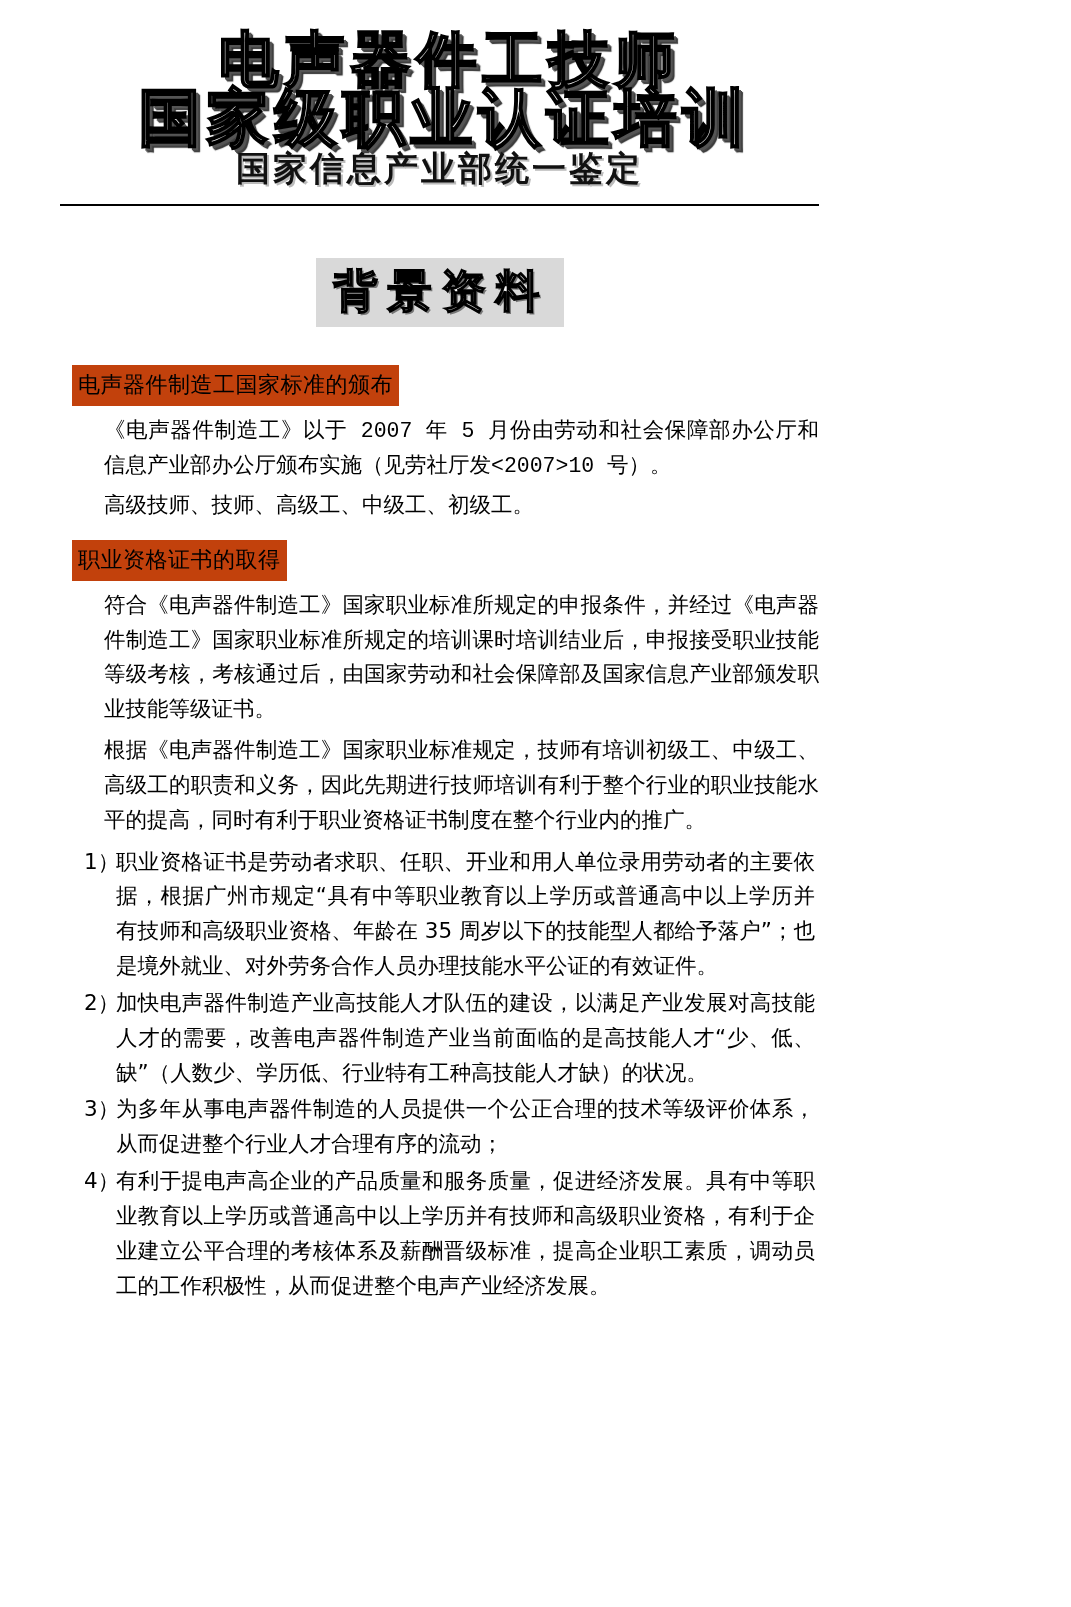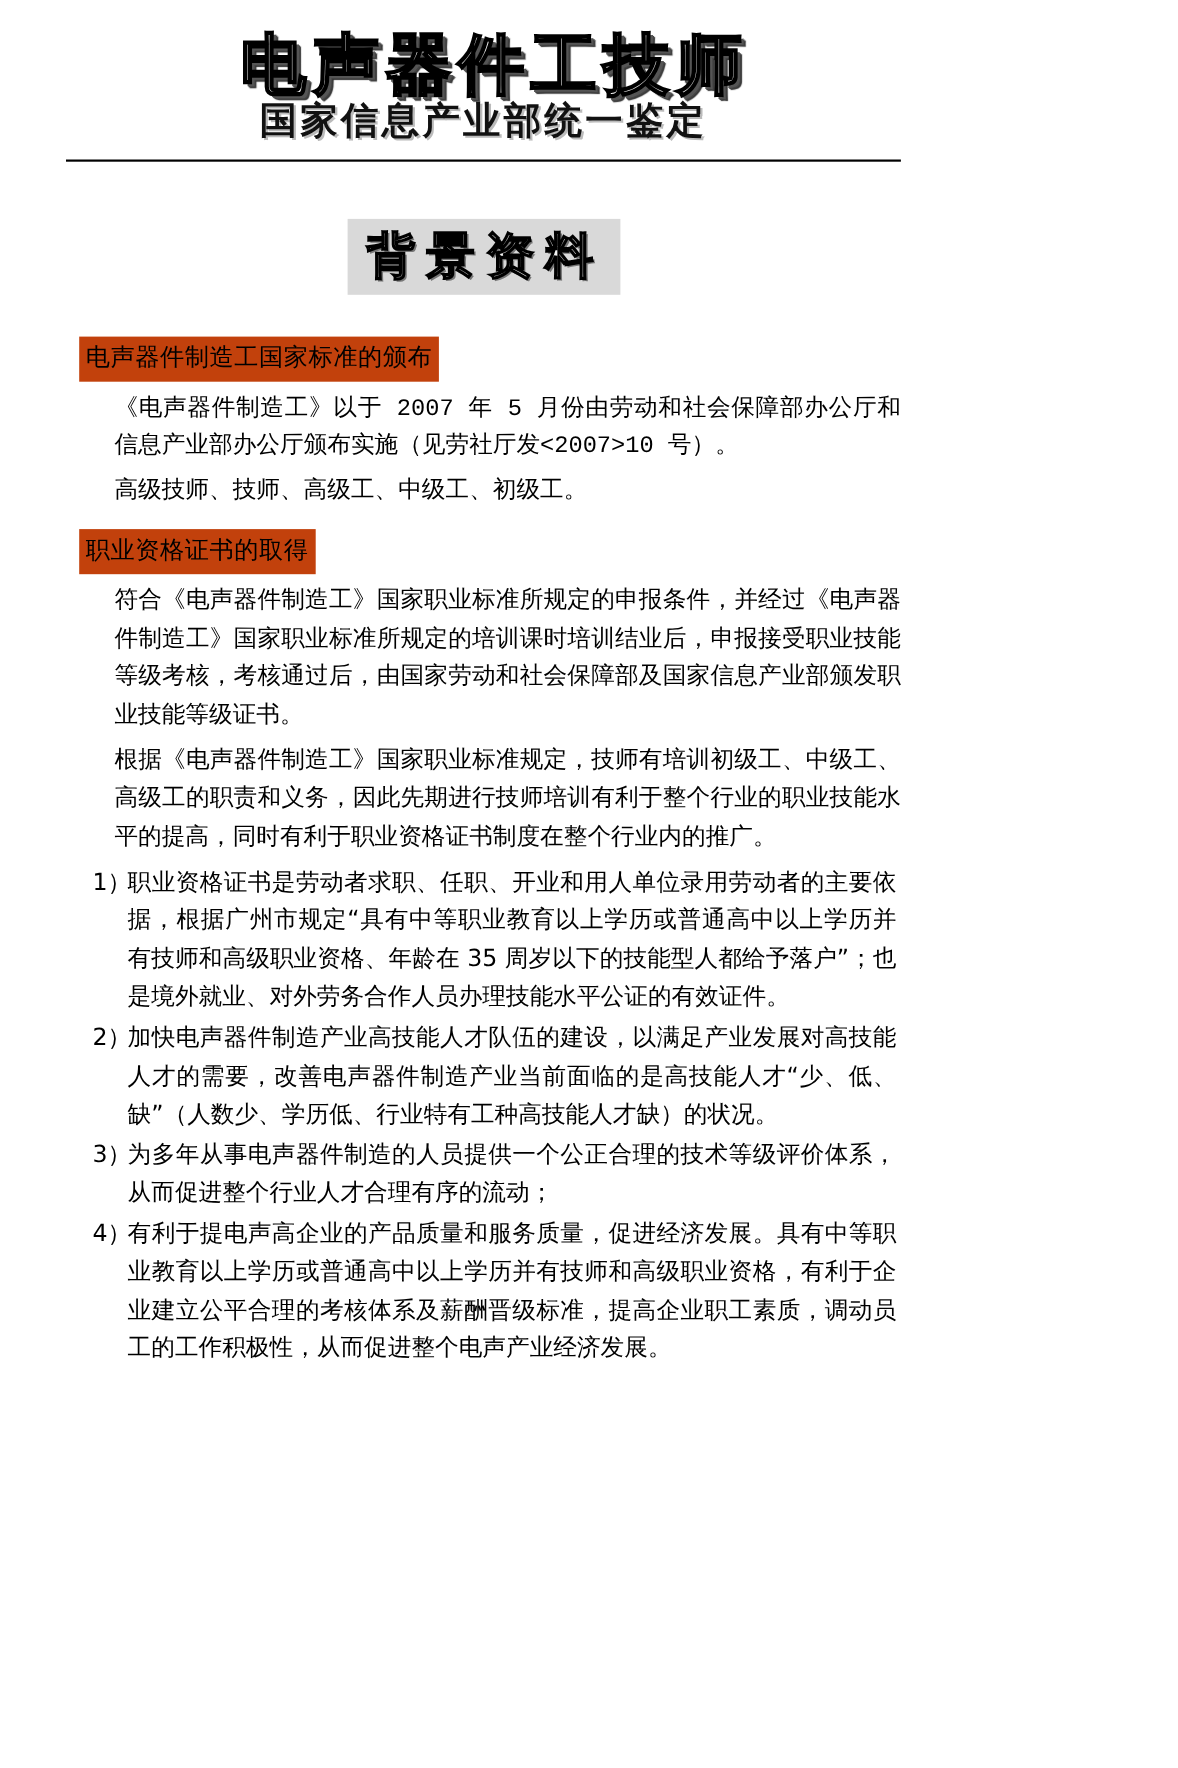--- a/index.html
+++ b/index.html
@@ -127,20 +127,21 @@
     padding-right: 4px;
   }
 </style>
 </head>
 <body>
 
 <div class="page">
 
   <div class="masthead">
     <div class="mast-line1">电声器件工技师</div>
+    <div class="mast-line2">国家级职业认证培训</div>
     <div class="mast-line3">国家信息产业部统一鉴定</div>
   </div>
   <hr class="rule">
 
   <div class="doc-title-wrap">
     <span class="doc-title">背景资料</span>
   </div>
 
   <div class="content">
 

